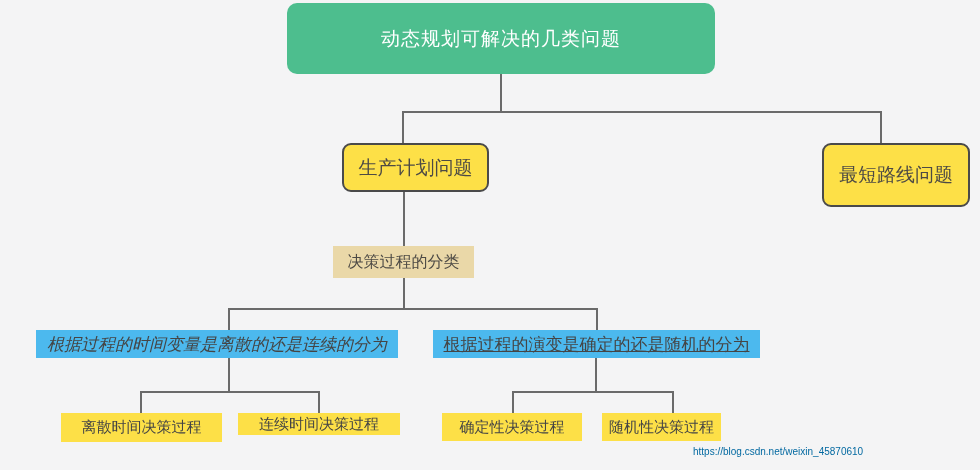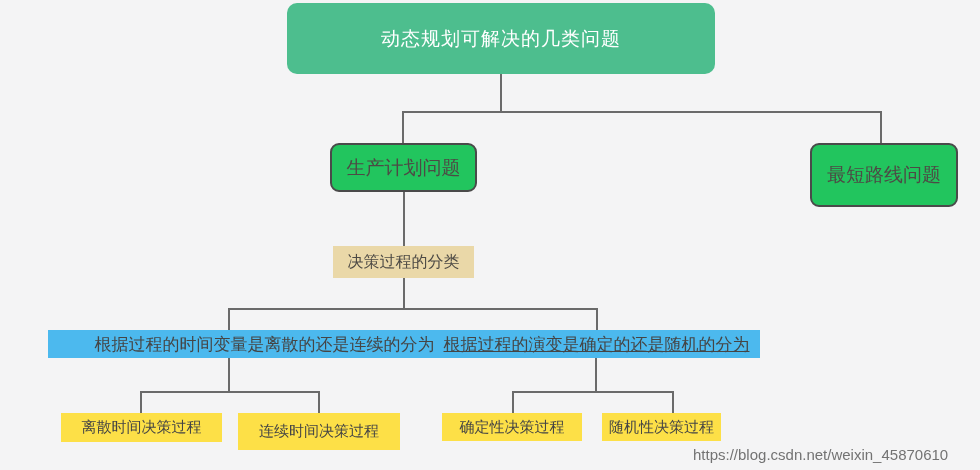--- a/index.html
+++ b/index.html
@@ -26,58 +26,59 @@
   }
   .node-root {
     left: 287px; top: 3px; width: 428px; height: 71px;
     background: #4dbe8e;
     color: #ffffff;
     font-size: 19px;
     border-radius: 10px;
     letter-spacing: 1px;
   }
   .node-mint {
-    background: #22c55e;
+    background: #fde047;
     border: 2px solid #4a4a4a;
     border-radius: 9px;
     font-size: 19px;
+    margin-left: 12px;
   }
   .node-prod { left: 330px; top: 143px; width: 147px; height: 49px; }
   .node-shortest { left: 810px; top: 143px; width: 148px; height: 64px; }
   .node-tan {
     left: 333px; top: 246px; width: 141px; height: 32px;
     background: #ead8a8;
     font-size: 16px;
     text-align: right;
   }
   .node-blue {
     background: #4cb9ee;
     font-size: 17px;
     color: #454545;
   }
-  .node-blue-left { left: 48px; top: 330px; width: 433px; height: 28px; }
+  .node-blue-left { left: 36px; top: 330px; width: 362px; height: 28px; font-style: italic; }
   .node-blue-right { left: 433px; top: 330px; width: 327px; height: 28px; text-decoration: underline; }
   .node-pink {
     background: #fde047;
     font-size: 15px;
     color: #454545;
   }
   .node-pink-1 { left: 61px;  top: 413px; width: 161px; height: 29px; }
-  .node-pink-2 { left: 238px; top: 413px; width: 162px; height: 37px; }
+  .node-pink-2 { left: 238px; top: 413px; width: 162px; height: 22px; }
   .node-pink-3 { left: 442px; top: 413px; width: 140px; height: 28px; }
   .node-pink-4 { left: 602px; top: 413px; width: 119px; height: 28px; }
   .line {
     position: absolute;
     background: #6a6a6a;
   }
   .watermark {
     position: absolute;
     left: 693px; top: 446px;
-    font-size: 15px;
-    color: #737373;
+    font-size: 10px;
+    color: #0369a1;
     white-space: nowrap;
   }
 </style>
 </head>
 <body>
 
 <div id="canvas">
 
   <div class="line" style="left:500px; top:74px;  width:2px;   height:39px;"></div>
   <div class="line" style="left:402px; top:111px; width:480px; height:2px;"></div>

